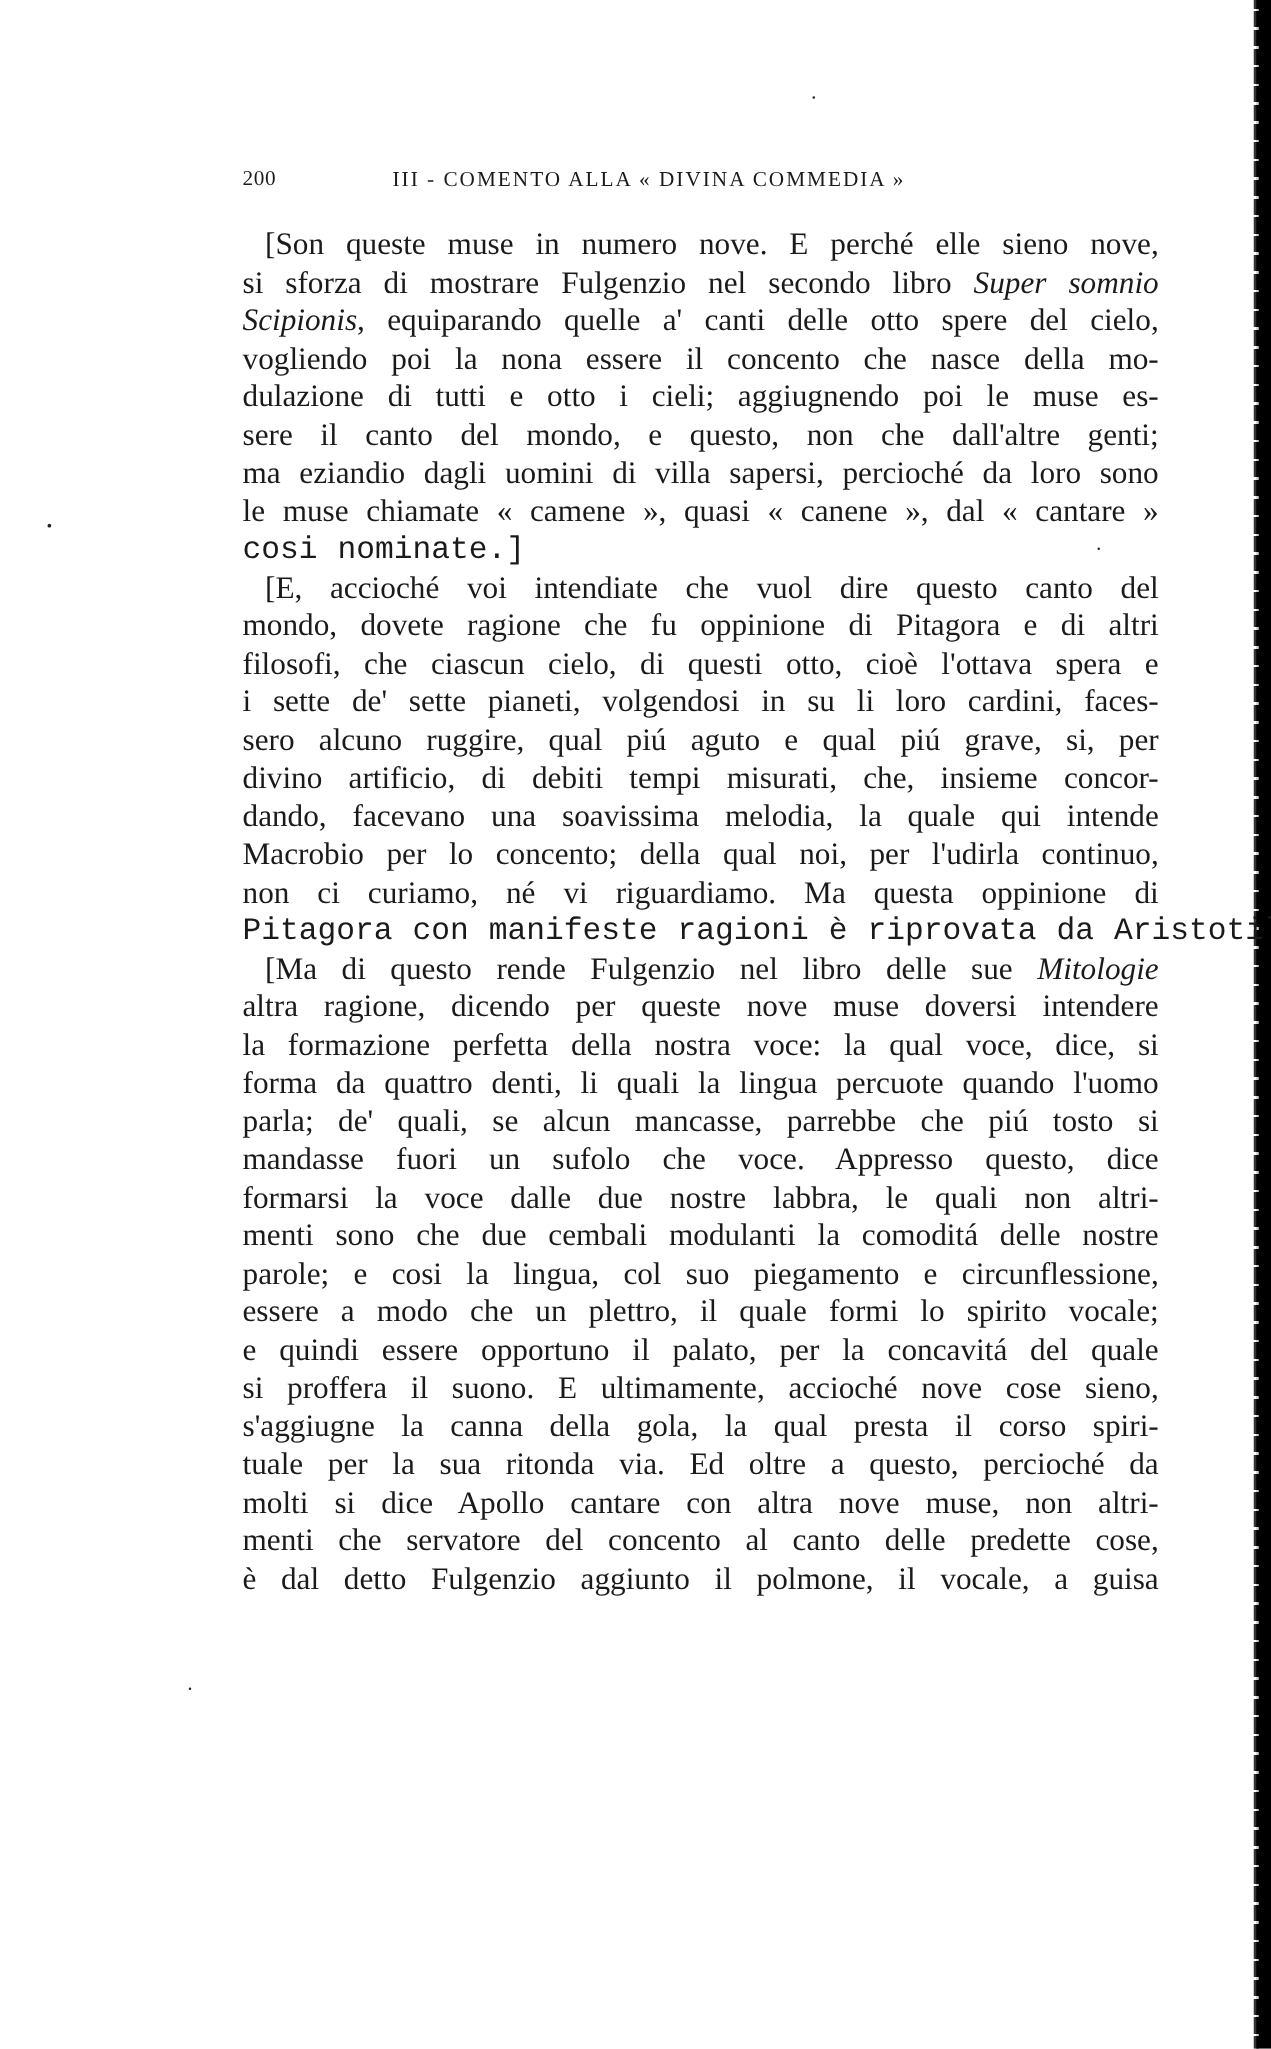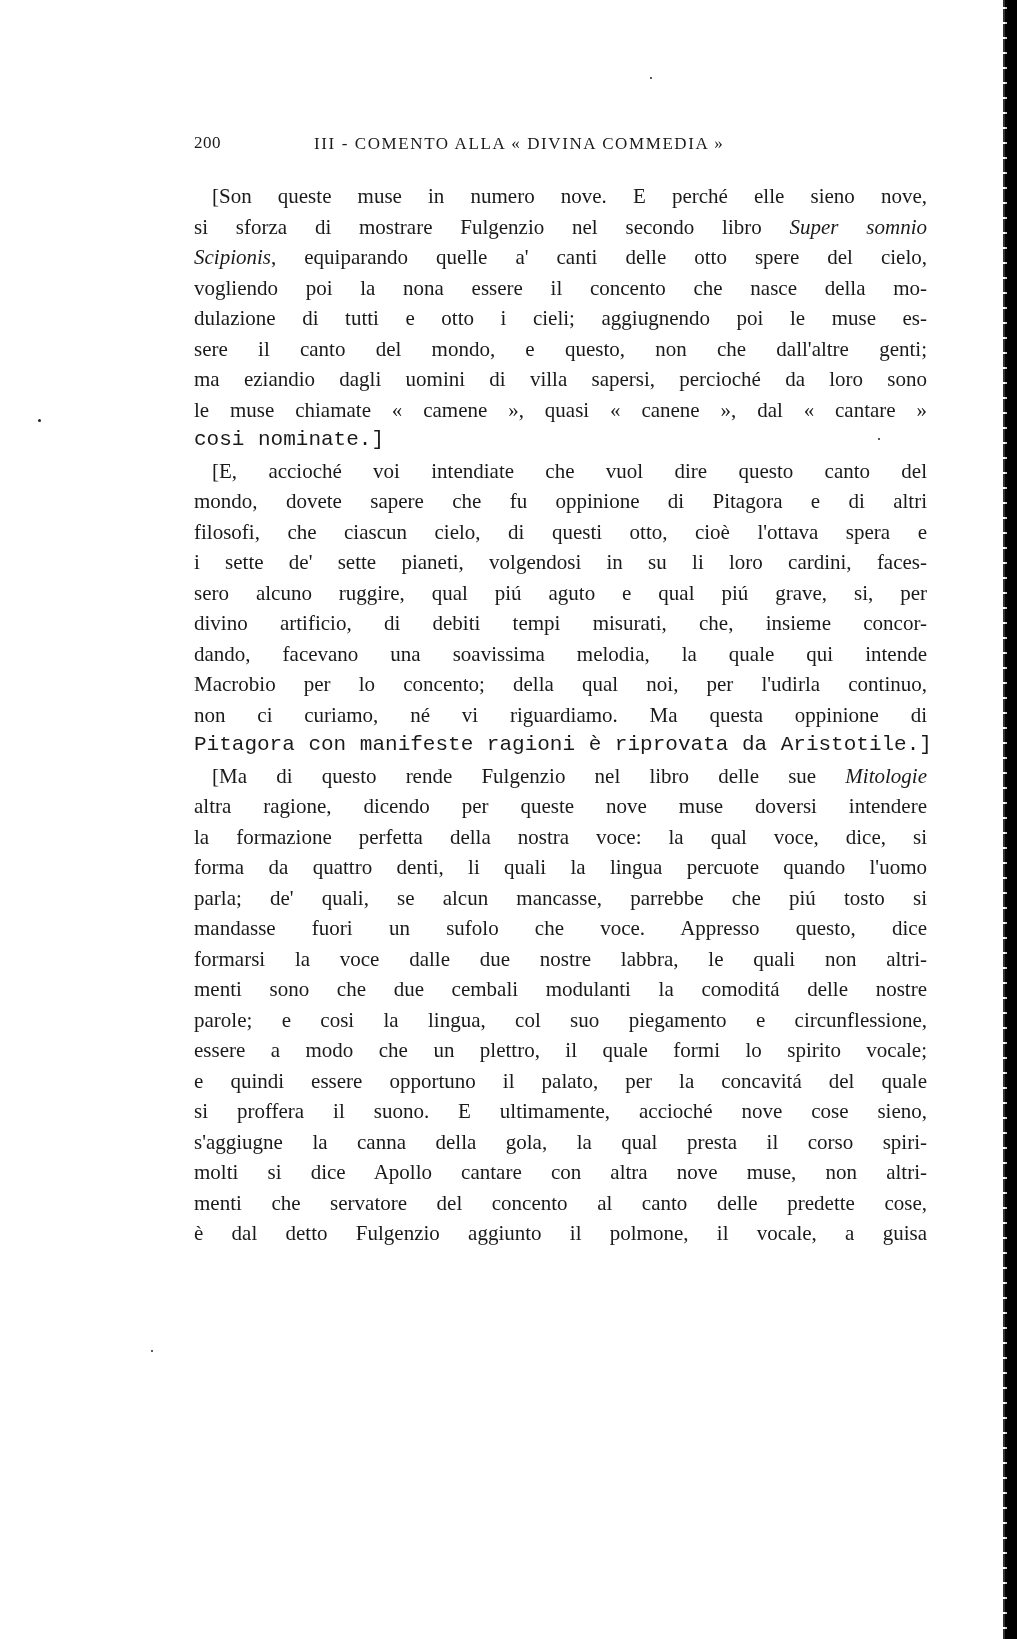--- a/index.html
+++ b/index.html
@@ -59,21 +59,21 @@
     left: 120px;
     top: 1px;
     font-size: 17px;
     letter-spacing: 1.6px;
   }
   .body-text {
     position: absolute;
     top: 181px;
     left: 194px;
     width: 733px;
-    font-size: 21px;
+    font-size: 25px;
     line-height: 30.5px;
   }
   .line {
     display: block;
     text-align: justify;
     text-align-last: justify;
     white-space: nowrap;
     height: 30.5px;
     word-spacing: 1px;
   }
@@ -110,21 +110,21 @@
   <span class="line"><span>si sforza di mostrare Fulgenzio nel secondo libro </span><i>Super somnio</i></span>
   <span class="line"><i>Scipionis</i><span>, equiparando quelle a' canti delle otto spere del cielo,</span></span>
   <span class="line">vogliendo poi la nona essere il concento che nasce della mo-</span>
   <span class="line">dulazione di tutti e otto i cieli; aggiugnendo poi le muse es-</span>
   <span class="line">sere il canto del mondo, e questo, non che dall'altre genti;</span>
   <span class="line">ma eziandio dagli uomini di villa sapersi, percioché da loro sono</span>
   <span class="line">le muse chiamate « camene », quasi « canene », dal « cantare »</span>
   <span class="line last">cosi nominate.]</span>
 
   <span class="line indent">[E, accioché voi intendiate che vuol dire questo canto del</span>
-  <span class="line">mondo, dovete sapere che fu oppinione di Pitagora e di altri</span>
+  <span class="line">mondo, dovete ragione che fu oppinione di Pitagora e di altri</span>
   <span class="line">filosofi, che ciascun cielo, di questi otto, cioè l'ottava spera e</span>
   <span class="line">i sette de' sette pianeti, volgendosi in su li loro cardini, faces-</span>
   <span class="line">sero alcuno ruggire, qual piú aguto e qual piú grave, si, per</span>
   <span class="line">divino artificio, di debiti tempi misurati, che, insieme concor-</span>
   <span class="line">dando, facevano una soavissima melodia, la quale qui intende</span>
   <span class="line">Macrobio per lo concento; della qual noi, per l'udirla continuo,</span>
   <span class="line">non ci curiamo, né vi riguardiamo. Ma questa oppinione di</span>
   <span class="line last">Pitagora con manifeste ragioni è riprovata da Aristotile.]</span>
 
   <span class="line indent"><span>[Ma di questo rende Fulgenzio nel libro delle sue </span><i>Mitologie</i></span>
@@ -133,16 +133,17 @@
   <span class="line">forma da quattro denti, li quali la lingua percuote quando l'uomo</span>
   <span class="line">parla; de' quali, se alcun mancasse, parrebbe che piú tosto si</span>
   <span class="line">mandasse fuori un sufolo che voce. Appresso questo, dice</span>
   <span class="line">formarsi la voce dalle due nostre labbra, le quali non altri-</span>
   <span class="line">menti sono che due cembali modulanti la comoditá delle nostre</span>
   <span class="line">parole; e cosi la lingua, col suo piegamento e circunflessione,</span>
   <span class="line">essere a modo che un plettro, il quale formi lo spirito vocale;</span>
   <span class="line">e quindi essere opportuno il palato, per la concavitá del quale</span>
   <span class="line">si proffera il suono. E ultimamente, accioché nove cose sieno,</span>
   <span class="line">s'aggiugne la canna della gola, la qual presta il corso spiri-</span>
+  <span class="line">tuale per la sua ritonda via. Ed oltre a questo, percioché da</span>
   <span class="line">molti si dice Apollo cantare con altra nove muse, non altri-</span>
   <span class="line">menti che servatore del concento al canto delle predette cose,</span>
   <span class="line">è dal detto Fulgenzio aggiunto il polmone, il vocale, a guisa</span>
 </div>
 
 </body></html>

